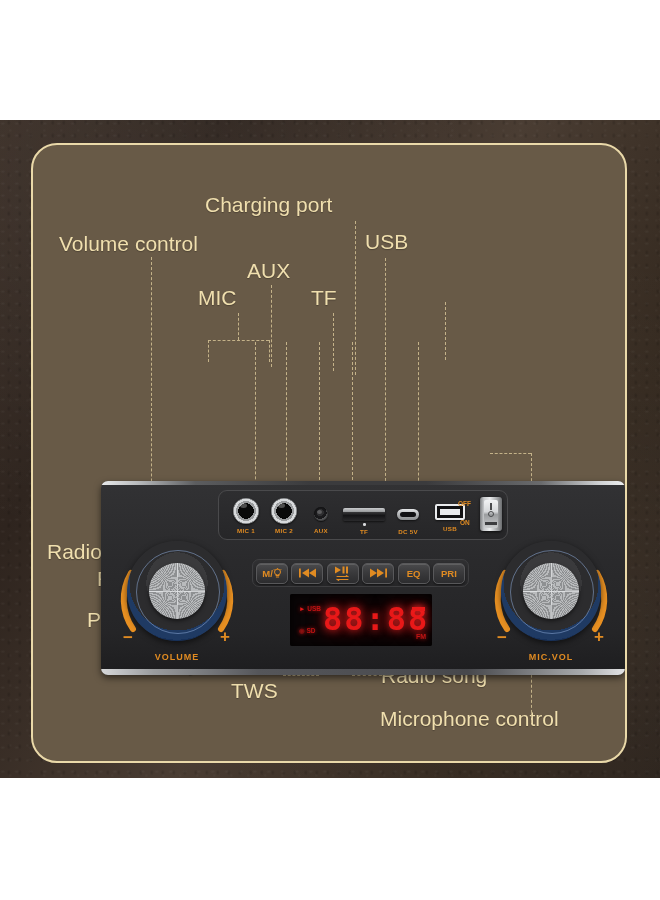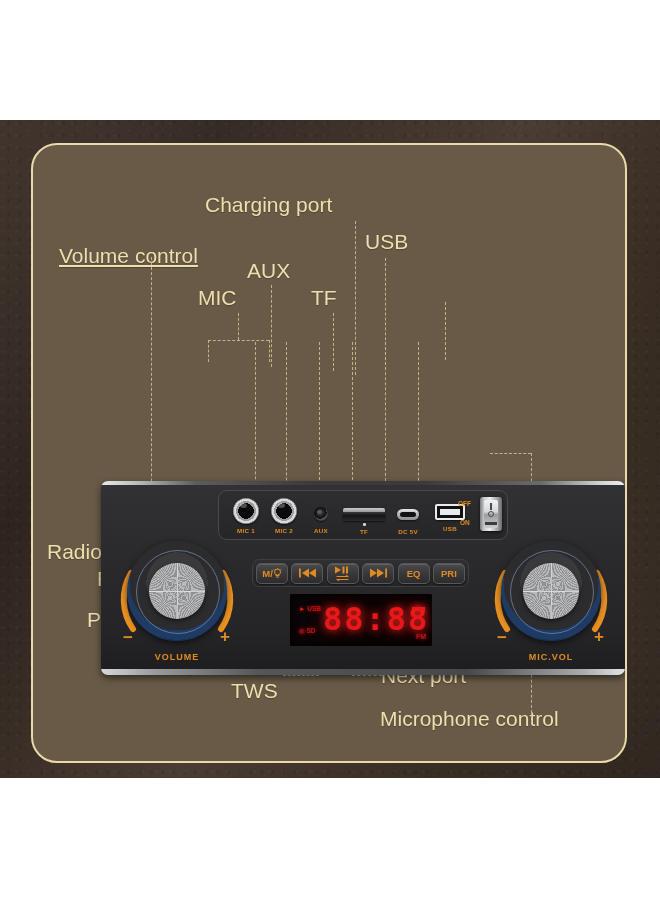--- a/index.html
+++ b/index.html
@@ -242,32 +242,32 @@
 </head>
 <body>
 
 <div id="stage">
 
   <div id="backdrop"></div>
 
   <div id="card">
 
     <div class="lbl" style="left:172px; top:49px;">Charging port</div>
-    <div class="lbl" style="left:26px; top:100px;text-decoration:underline;">Volume control</div>
+    <div class="lbl" style="left:26px; top:88px;">Volume control</div>
     <div class="lbl" style="left:214px; top:115px;">AUX</div>
     <div class="lbl" style="left:332px; top:86px;">USB</div>
     <div class="lbl" style="left:165px; top:142px;">MIC</div>
     <div class="lbl" style="left:278px; top:142px;">TF</div>
 
     <div class="lbl" style="left:14px; top:396px;">Radio function</div>
     <div class="lbl" style="left:64px; top:423px;">RGB LED</div>
     <div class="lbl" style="left:54px; top:464px;">Previous song</div>
     <div class="lbl" style="left:125px; top:508px;">Play/Pause</div>
     <div class="lbl" style="left:198px; top:535px;">TWS</div>
-    <div class="lbl" style="left:348px; top:520px;">Next port</div>
+    <div class="lbl" style="left:348px; top:520px;">Radio song</div>
     <div class="lbl" style="left:385px; top:466px;">EQ</div>
     <div class="lbl" style="left:424px; top:411px;">PRI</div>
     <div class="lbl" style="left:347px; top:563px;">Microphone control</div>
 
     <div class="vline lead" style="left:118px; top:112px; height:300px;"></div>
 
     <div class="vline lead" style="left:205px; top:168px; height:27px;"></div>
     <div class="hline lead" style="left:175px; top:195px; width:61px;"></div>
     <div class="vline lead" style="left:175px; top:195px; height:22px;"></div>
     <div class="vline lead" style="left:236px; top:195px; height:22px;"></div>

